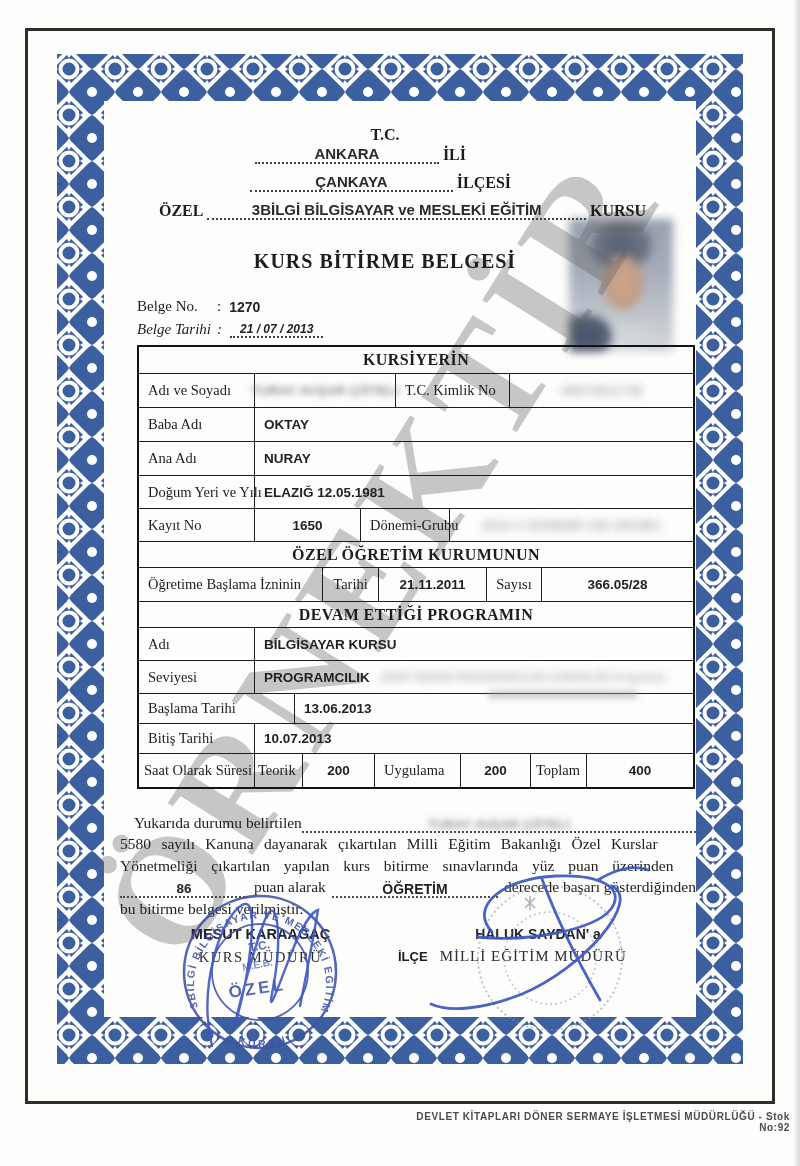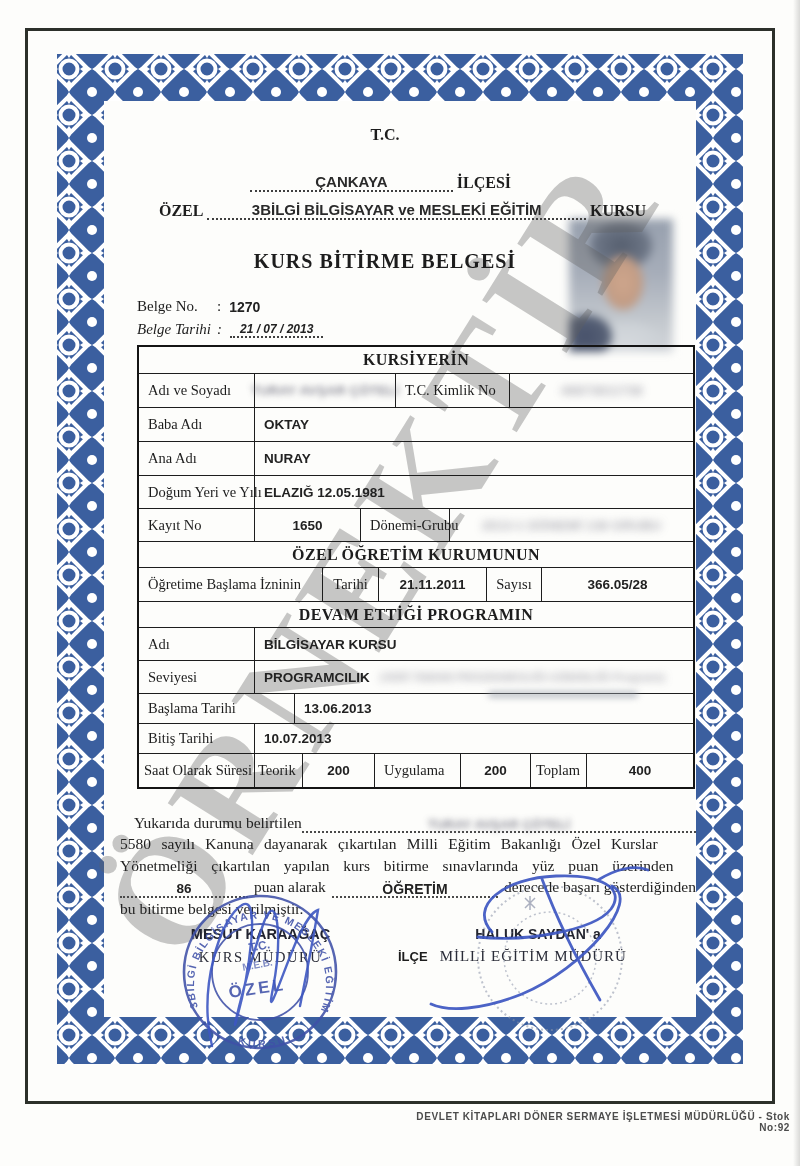--- a/index.html
+++ b/index.html
@@ -121,20 +121,26 @@
   <div class="frame"></div>
 
   <div class="photo"></div>
 
   <div class="watermark">ÖRNEKTİR</div>
 
   <div class="content">
 
     <div class="abs tc-line">T.C.</div>
 
+    <div class="abs hline" style="left:255px;top:146px;width:215px;">
+      <span class="hleader">
+          <span class="hvalue">ANKARA</span>
+        </span>
+      <span class="hlabel">İLİ</span>
+    </div>
 
     <div class="abs hline" style="left:250px;top:174px;width:265px;">
       <span class="hleader">
           <span class="hvalue">ÇANKAYA</span>
         </span>
       <span class="hlabel">İLÇESİ</span>
     </div>
 
     <div class="abs hline" style="left:155px;top:202px;width:495px;">
       <span class="hlabel">ÖZEL</span>

